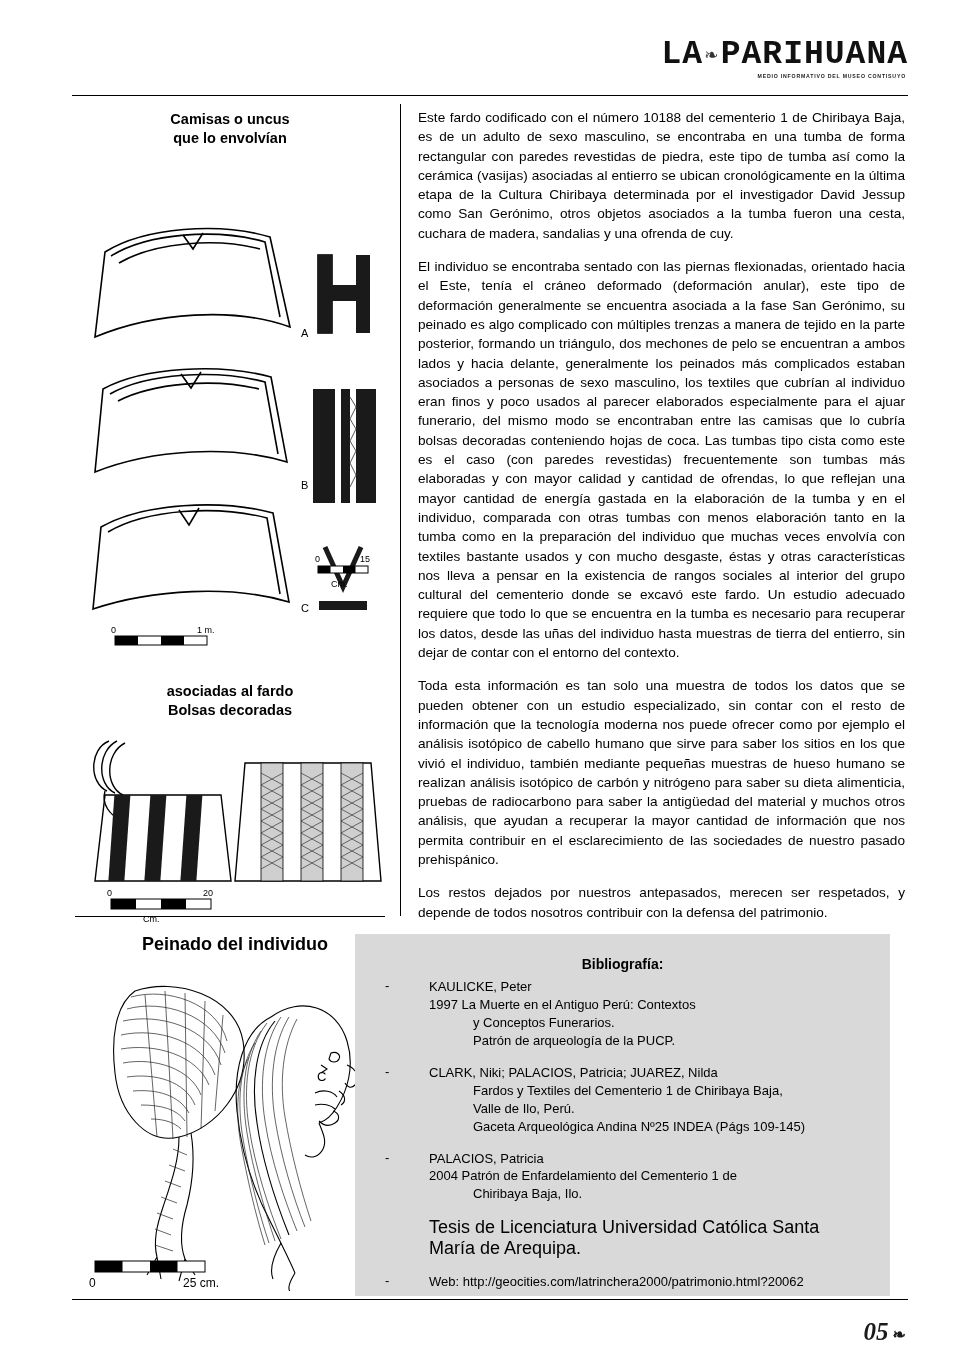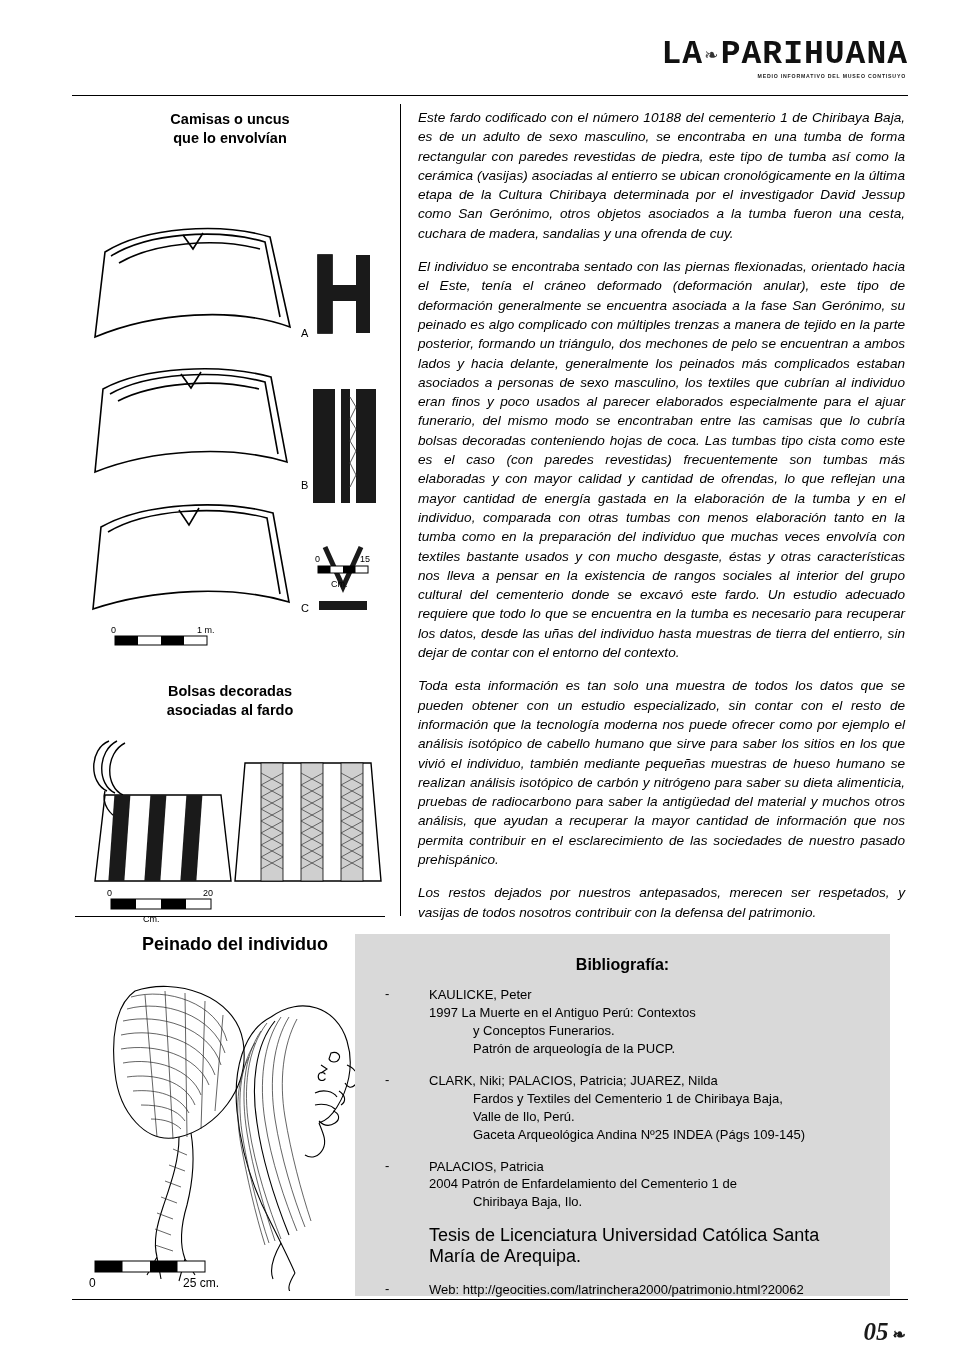--- a/index.html
+++ b/index.html
@@ -93,21 +93,20 @@
     position: absolute;
     left: 418px;
     top: 108px;
     width: 487px;
   }
   .right-col p {
     margin: 0 0 14px 0;
     font-size: 13.6px;
     line-height: 1.42;
     text-align: justify;
-    font-style: italic;
   }
 
   
   .col-divider {
     position: absolute;
     left: 400px;
     top: 104px;
     width: 1px;
     height: 812px;
     background: #000;
@@ -128,22 +127,22 @@
     top: 934px;
     width: 535px;
     height: 362px;
     background: #d9d9d9;
     box-sizing: border-box;
     padding: 22px 22px 10px 22px;
   }
   .biblio-title {
     text-align: center;
     font-weight: bold;
-    font-size: 16px;
-    margin-bottom: 12px;
+    font-size: 14px;
+    margin-bottom: 6px;
   }
   .biblio-entry {
     display: flex;
     margin-bottom: 14px;
   }
   .biblio-dash {
     width: 52px;
     flex: 0 0 52px;
     font-size: 13px;
     padding-left: 8px;
@@ -274,22 +273,22 @@
       <svg width="190" height="34" viewBox="0 0 190 34" style="margin-left:32px;margin-top:4px;">
         <rect x="8" y="10" width="92" height="9" fill="#fff" stroke="#000" stroke-width="1"></rect>
         <rect x="8" y="10" width="23" height="9" fill="#000"></rect>
         <rect x="54" y="10" width="23" height="9" fill="#000"></rect>
         <text x="4" y="7" class="scale-label">0</text>
         <text x="90" y="7" class="scale-label">1 m.</text>
       </svg>
     </div>
 
     <div class="fig-caption" style="margin-top:22px;">
+      <div>asociadas al fardo</div>
       <div>Bolsas decoradas</div>
-      <div>asociadas al fardo</div>
     </div>
 
     <div class="fig-box">
       <svg width="310" height="160" viewBox="0 0 310 160">
         <g fill="none" stroke="#000" stroke-width="1.4">
 
           <path d="M34 12 C14 20 14 54 32 62"></path>
           <path d="M42 12 C22 22 22 56 40 64"></path>
           <path d="M50 14 C30 24 30 58 48 66"></path>
           <path d="M30 62 C26 76 36 86 44 90"></path>
@@ -321,21 +320,21 @@
         <text x="100" y="7" class="scale-label">20</text>
         <text x="40" y="33" class="scale-label">Cm.</text>
       </svg>
     </div>
   </div>
 
   <div class="right-col">
     <p>Este fardo codificado con el número 10188 del cementerio 1 de Chiribaya Baja,  es de un adulto de sexo masculino,  se encontraba en una tumba de forma rectangular   con paredes revestidas de piedra, este tipo de tumba así como la cerámica (vasijas) asociadas al entierro  se ubican cronológicamente en la última etapa de la Cultura Chiribaya determinada por   el investigador  David Jessup como San  Gerónimo, otros objetos asociados a la tumba fueron una cesta, cuchara de madera,  sandalias y una ofrenda de cuy.</p>
     <p>El individuo se encontraba sentado con las piernas flexionadas, orientado hacia el Este,  tenía el cráneo deformado (deformación anular), este tipo de deformación generalmente se encuentra asociada a la fase San Gerónimo,  su peinado es algo complicado con múltiples trenzas a manera de tejido en la parte posterior,  formando   un triángulo, dos mechones de pelo se encuentran a ambos lados y   hacia delante, generalmente los peinados más complicados estaban asociados a personas de sexo masculino, los textiles que cubrían al individuo eran finos y poco usados al parecer elaborados especialmente para el ajuar funerario, del mismo modo se encontraban entre las camisas que lo cubría bolsas decoradas conteniendo hojas de coca. Las tumbas tipo cista como este es el caso (con paredes revestidas) frecuentemente son tumbas más elaboradas y con mayor calidad y cantidad  de ofrendas, lo que  reflejan una mayor cantidad de energía gastada  en la elaboración de la tumba y en el individuo, comparada con otras tumbas con menos elaboración tanto en la tumba como en la preparación del individuo que muchas  veces envolvía con textiles bastante usados   y con mucho desgaste, éstas y otras características  nos lleva a pensar en la existencia de rangos sociales al interior del  grupo cultural del cementerio donde se excavó este fardo.  Un estudio adecuado requiere que todo lo que se encuentra en la tumba es necesario para recuperar los datos,  desde las uñas del individuo hasta   muestras de tierra del entierro, sin dejar de contar con el entorno del contexto.</p>
     <p>Toda  esta información  es tan solo una muestra  de todos los datos que se pueden obtener con un estudio especializado, sin contar con el resto de información que la tecnología moderna nos puede ofrecer como por ejemplo  el  análisis  isotópico de  cabello humano que sirve para saber los   sitios  en los que vivió   el  individuo, también mediante   pequeñas muestras de hueso humano se realizan análisis isotópico de carbón y nitrógeno para  saber su dieta alimenticia, pruebas de radiocarbono para saber la antigüedad del material y muchos otros análisis, que ayudan a recuperar la mayor cantidad de información que nos permita  contribuir en  el  esclarecimiento  de  las  sociedades    de  nuestro  pasado prehispánico.</p>
-    <p>Los restos dejados por nuestros antepasados, merecen ser respetados, y vasijas de todos  nosotros contribuir con  la defensa del patrimonio.</p>
+    <p>Los restos dejados por nuestros antepasados, merecen ser respetados, y depende de todos  nosotros contribuir con  la defensa del patrimonio.</p>
   </div>
 
   <div class="hair-fig">
     <div class="hair-caption">Peinado del individuo</div>
     <svg width="300" height="330" viewBox="0 0 300 330">
       <g fill="none" stroke="#000" stroke-width="1.1">
 
         <path d="M60 30 C100 16 160 34 168 80 C176 128 140 168 104 176 C70 184 44 150 40 112 C36 78 40 44 60 30 Z"></path>
         <g stroke-width="0.7" stroke="#222">
           <path d="M56 36 C92 26 142 42 152 80"></path>

